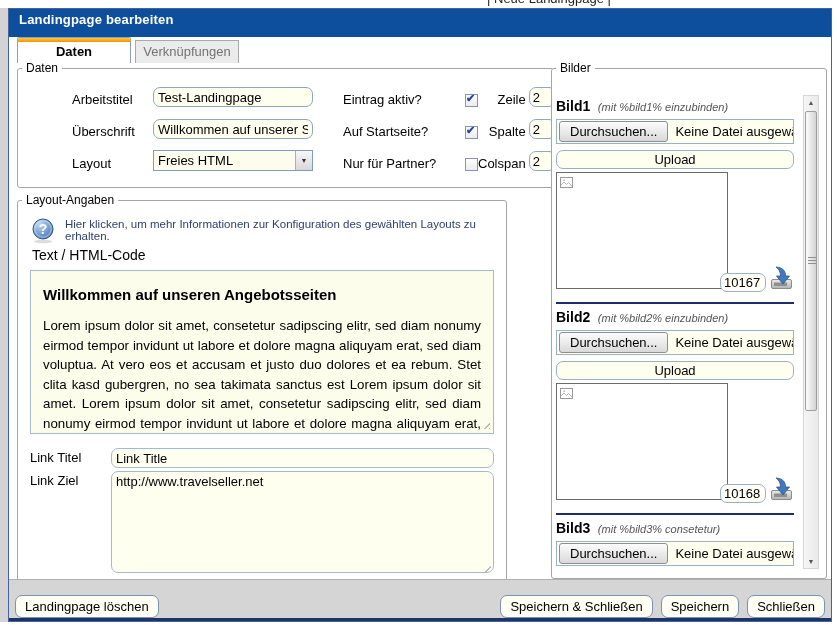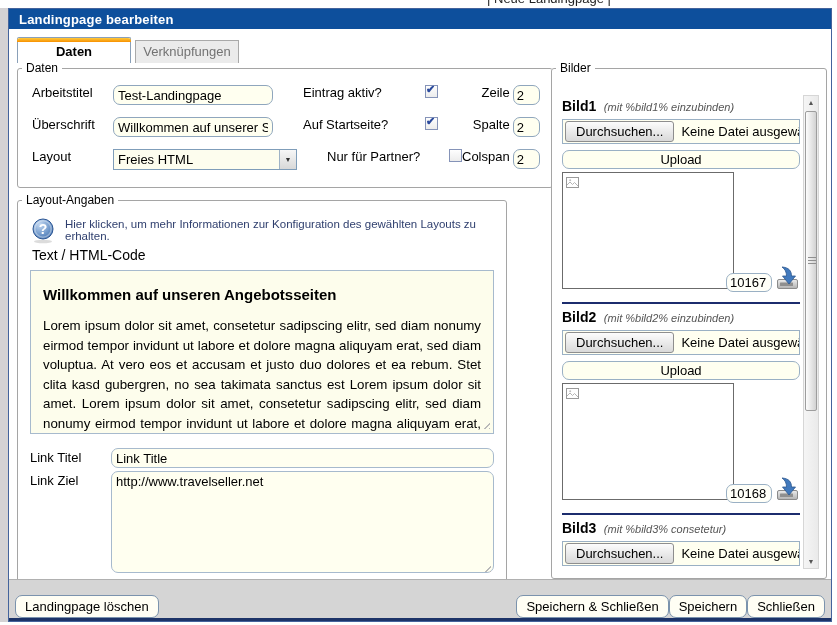--- a/index.html
+++ b/index.html
@@ -12,21 +12,21 @@
   input, button, select, textarea { font-family:"Liberation Sans", sans-serif;border-radius:7px; }
 
   
   .backdrop-top { position:absolute; top:0; left:0; width:100%; height:8px; overflow:hidden; background:#fff; }
   .backdrop-top .partial-btn { position:absolute; left:487px; top:-9px; font-size:13px; color:#222; white-space:nowrap; }
   .backdrop-left { position:absolute; left:0; top:8px; width:8px; height:614px; background:#d4d2d4; }
 
   
   .dialog { position:absolute; left:8px; top:8px; width:824px; height:614px;
             background:#fff; border:1px solid #44639c; }
-  .titlebar { height:20px; background:#0d4f9c; color:#fff; font-weight:bold;
+  .titlebar { height:28px; background:#0d4f9c; color:#fff; font-weight:bold;
               font-size:13px; line-height:22px; padding-left:10px; letter-spacing:.2px; }
 
   
   .tabs { position:absolute; left:8px; top:28px; display:flex; align-items:flex-end; }
   .tab { text-align:center; font-size:13px; cursor:pointer; }
   .tab.active { width:114px; background:#fff; font-weight:bold; padding:6px 0 4px;
                 border:1px solid #8aa0b8; border-bottom:none; position:relative;
                 border-radius:2px 2px 0 0; }
   .tab.active::before { content:""; position:absolute; top:0; left:-1px; right:-1px; height:4px;
                 border-radius:3px 3px 0 0; background:linear-gradient(#ffc93c,#f79000); }
@@ -36,24 +36,24 @@
   
   fieldset { border:1px solid #a5a5a5; border-radius:3px; margin:0; padding:0; position:absolute; background:#fff; }
   legend { font-size:12px; padding:0 4px; margin-left:4px; }
 
   .fs-daten  { left:8px;  top:52px;  width:527px; height:127px; }
   .fs-layout { left:8px;  top:184px; width:490px; height:392px; }
   .fs-bilder { left:542px; top:52px; width:276px; height:518px; }
 
   
   .daten-rows { padding:10px 12px 0 14px; }
-  .frow { display:flex; align-items:flex-start; height:22px; margin-bottom:10px; }
+  .frow { display:flex; align-items:flex-end; height:22px; margin-bottom:10px;margin-left:40px; }
   .flabel  { width:81px; }
   .tinput  { width:160px; height:20px; background:#fffff0; border:1px solid #8fa6bd; padding:1px 4px; font-size:13px; }
-  .selbox  { width:184px; height:21px; display:flex; align-items:stretch; background:#fdfdee; border:1px solid #7f9db9; }
+  .selbox  { width:160px; height:21px; display:flex; align-items:stretch; background:#fdfdee; border:1px solid #7f9db9; }
   .selval  { flex:1; padding:2px 0 0 4px; font-size:13px; overflow:hidden; white-space:nowrap; }
   .selbtn  { width:17px; background:linear-gradient(#f7f7f7,#d8d8d8); border-left:1px solid #9eb2c6;
              display:flex; align-items:center; justify-content:center; font-size:7px; color:#333; }
   .flabel2 { width:122px; margin-left:30px; }
   .cb { position:relative; width:13px; height:13px; border:1px solid #8593b8;
         background:linear-gradient(#fefefe,#ececec); }
   .cb.on::after { content:"✔"; position:absolute; left:0; top:-3px; font-size:11px; color:#2b4a9d; font-weight:bold; }
   .flabel3 { margin-left:auto; margin-right:3px; }
   .ninput { width:27px; height:20px; background:#fffff0; border:1px solid #8fa6bd; padding:1px 3px; font-size:13px; }
 
@@ -70,21 +70,21 @@
   .lrow .llabel { width:81px; padding-top:2px; }
   .link-input { flex:1; height:20px; background:#fffff0; border:1px solid #a7bacd; padding:1px 4px; font-size:13px; }
   .ta-wrap { position:relative; flex:1; }
   .ta-wrap textarea { width:100%; height:102px; background:#fffff0; border:1px solid #a7bacd;
             padding:2px 4px; font-size:13px; resize:none; }
   .grip { position:absolute; right:3px; bottom:4px; width:9px; height:9px;
           background:repeating-linear-gradient(135deg,#b9b9b9 0 1.5px,transparent 1.5px 4px);
           clip-path:polygon(100% 0,100% 100%,0 100%); }
 
   
-  .bilder-content { position:absolute; left:10px; top:18px; width:238px; bottom:8px; overflow:hidden; }
+  .bilder-content { position:absolute; left:4px; top:18px; width:238px; bottom:8px; overflow:hidden; }
   .bild-head { margin:5px 0 5px; }
   .bild-name { font-weight:bold; font-size:14px; }
   .bild-note { font-style:italic; font-size:11px; color:#555; margin-left:4px; }
   .filebox { display:flex; align-items:center; height:25px; border:1px solid #9ab0c4; background:#fffff0; }
   .browse { margin:1px 0 1px 2px; height:21px; padding:0 10px; font-size:13px; color:#000;
             background:linear-gradient(#fcfcfc,#d9d9d9); border:1px solid #8e8e8e; border-radius:3px; }
   .filestatus { font-size:13px; margin-left:7px; white-space:nowrap; overflow:hidden; }
   .upload { display:block; width:100%; height:19px; margin-top:6px; background:#fffff0;
             border:1px solid #9ab0c4; font-size:13px; padding:0; color:#000; }
   .preview-wrap { position:relative; height:120px; margin-top:3px; }
@@ -103,21 +103,21 @@
         background:linear-gradient(90deg,#fdfdfd,#d2d2d2); border:1px solid #9d9d9d; border-radius:2px; }
   .sb-grip { position:absolute; top:50%; left:2px; width:8px; height:8px; margin-top:-4px;
         background:repeating-linear-gradient(#8f8f8f 0 1px,transparent 1px 3px); }
 
   
   .footer { position:absolute; left:0; right:0; bottom:0; height:42px; background:#d5d5d5;
         border-top:1px solid #b0b0b0; border-bottom:3px solid #1d3468;
         display:flex; align-items:flex-end; padding:0 6px; }
   .btn { height:23px; padding:0 9px; font-size:13px; background:#fffef4; border:1px solid #7b93ad; color:#000; }
   .footer .spacer { flex:1; }
-  .btn + .btn { }
+  .btn + .btn { margin-left:8px; }
 </style>
 </head>
 <body>
 
 <svg width="0" height="0" style="position:absolute" aria-hidden="true">
   <defs>
     <linearGradient id="trayGrad" x1="0" y1="0" x2="0" y2="1">
       <stop offset="0" stop-color="#ececec"></stop>
         <stop offset="1" stop-color="#b2b2b2"></stop>
     </linearGradient>

